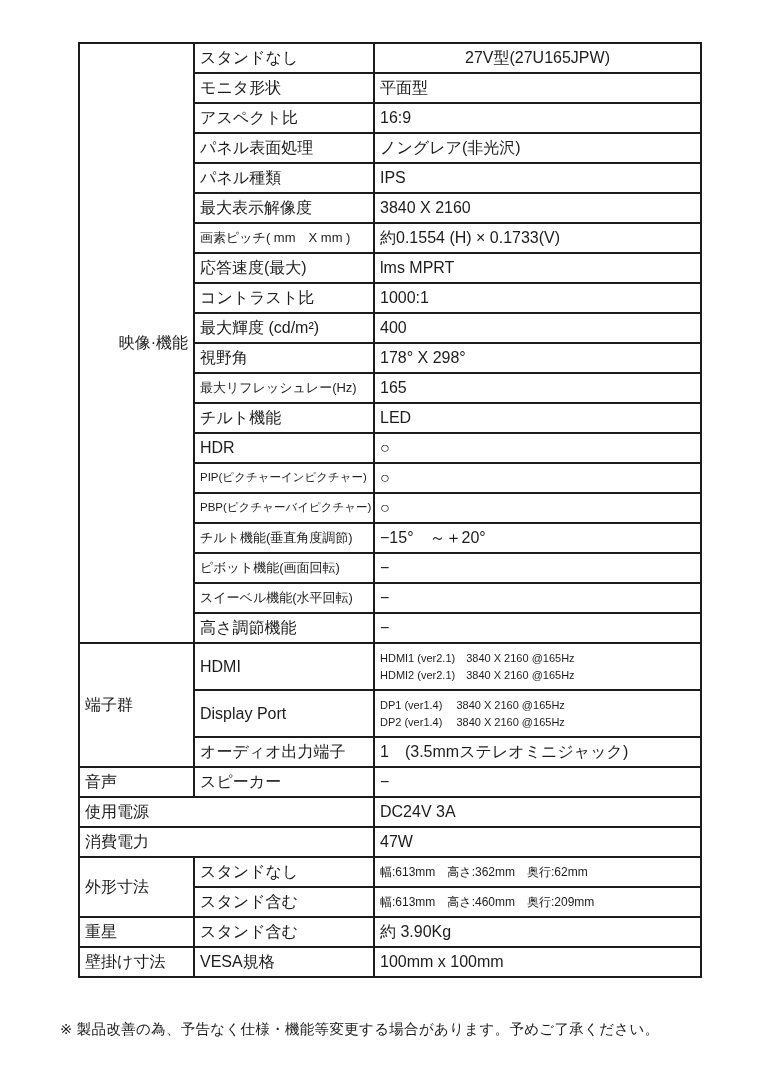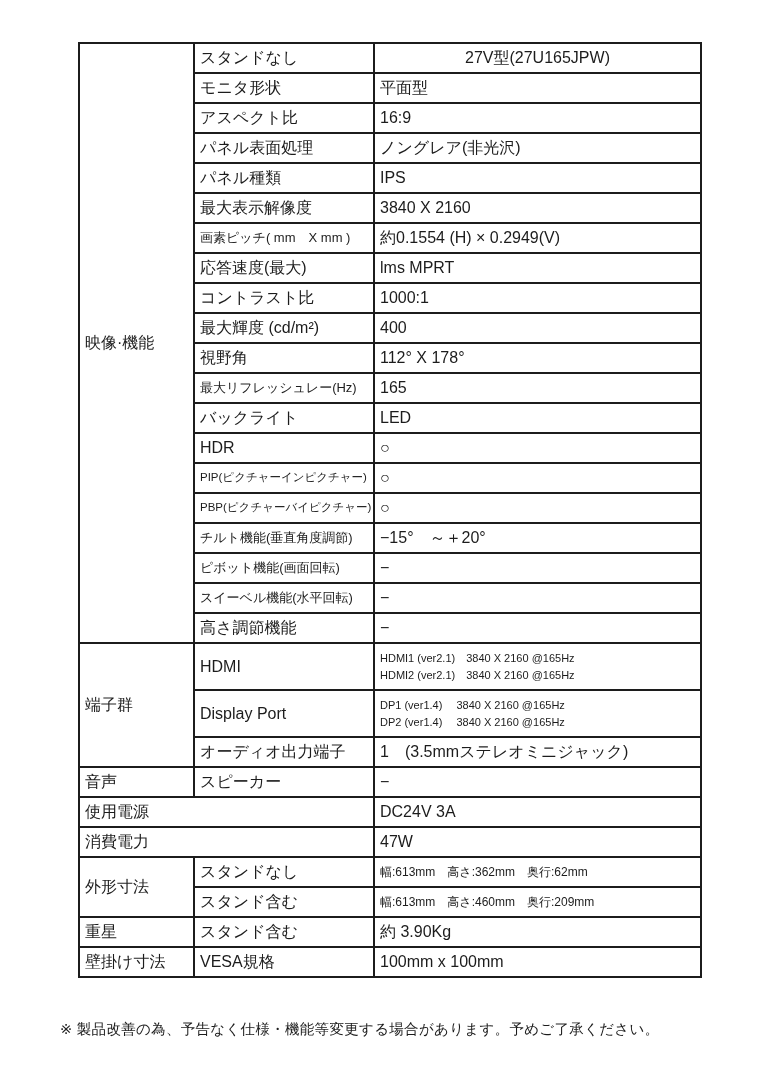--- a/index.html
+++ b/index.html
@@ -28,21 +28,21 @@
     border: 2px solid #1c1c1c;
     padding: 1px 5px;
     font-size: 16px;
     line-height: 1.2;
     vertical-align: middle;
     white-space: nowrap;
     overflow: hidden;
   }
   .spec-table tr { height: 30px; }
   .spec-table tr.row-tall { height: 47px; }
-  td.cat-center { text-align: left; }
+  td.cat-center { text-align: right; }
   td.val-center { text-align: center; margin-top: 33px; }
   td.lbl-sm { font-size: 13px; border-radius: 13px; }
   td.lbl-xs { font-size: 11.5px; margin-top: 34px; }
   td.val-sm { font-size: 12px; }
   td.val-xs { font-size: 11px; }
   td.two-line div { line-height: 1.5; }
   .footnote {
     position: absolute;
     left: 60px;
     top: 1020px;
@@ -80,44 +80,44 @@
     <tr>
       <td>パネル種類</td>
       <td>IPS</td>
     </tr>
     <tr>
       <td>最大表示解像度</td>
       <td>3840 X 2160</td>
     </tr>
     <tr>
       <td class="lbl-sm">画素ピッチ( mm　X mm )</td>
-      <td>約0.1554 (H) × 0.2949(V)</td>
+      <td>約0.1554 (H) × 0.1733(V)</td>
     </tr>
     <tr>
       <td>応答速度(最大)</td>
       <td>lms MPRT</td>
     </tr>
     <tr>
       <td>コントラスト比</td>
       <td>1000:1</td>
     </tr>
     <tr>
       <td>最大輝度 (cd/m²)</td>
       <td>400</td>
     </tr>
     <tr>
       <td>視野角</td>
-      <td>112° X 178°</td>
+      <td>178° X 298°</td>
     </tr>
     <tr>
       <td class="lbl-sm">最大リフレッシュレー(Hz)</td>
       <td>165</td>
     </tr>
     <tr>
-      <td>バックライト</td>
+      <td>チルト機能</td>
       <td>LED</td>
     </tr>
     <tr>
       <td>HDR</td>
       <td>○</td>
     </tr>
     <tr>
       <td class="lbl-xs">PIP(ピクチャーインピクチャー)</td>
       <td>○</td>
     </tr>

